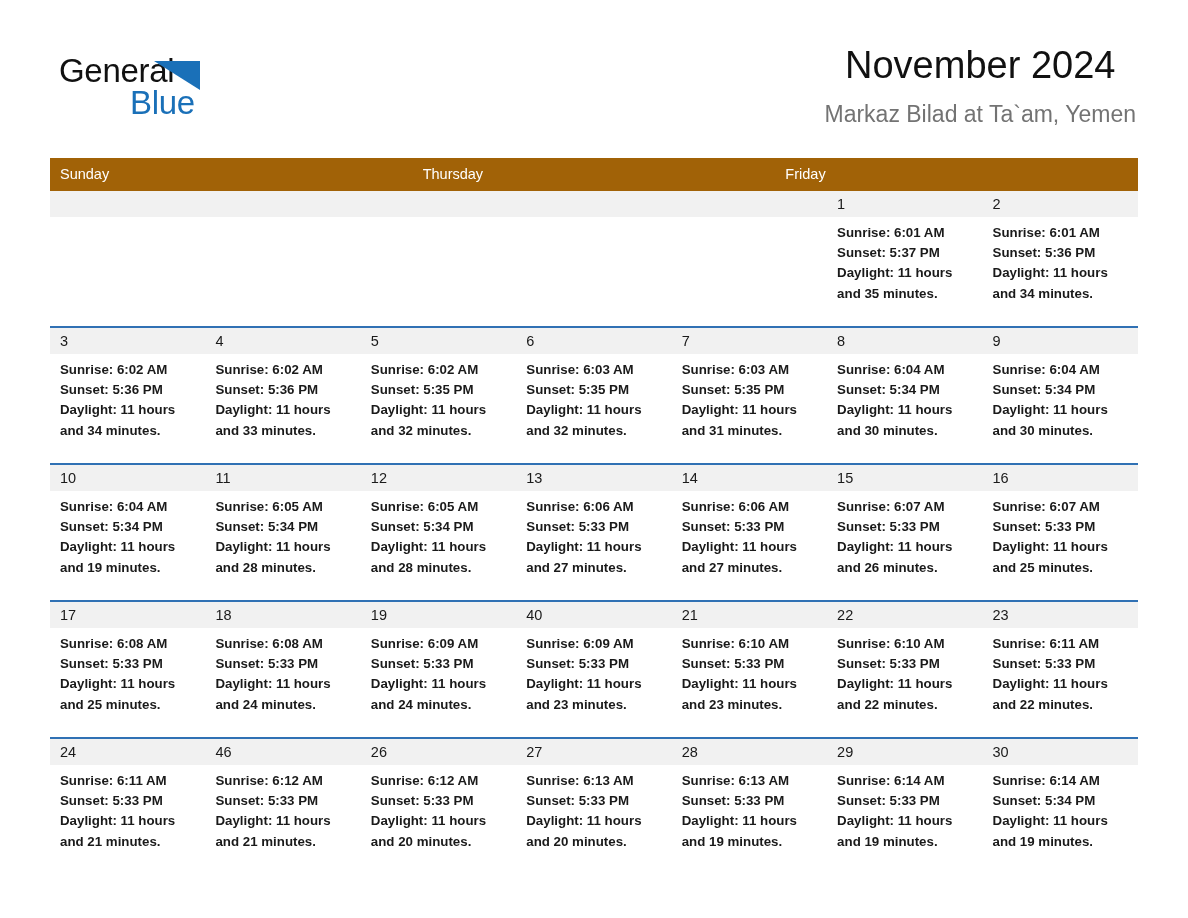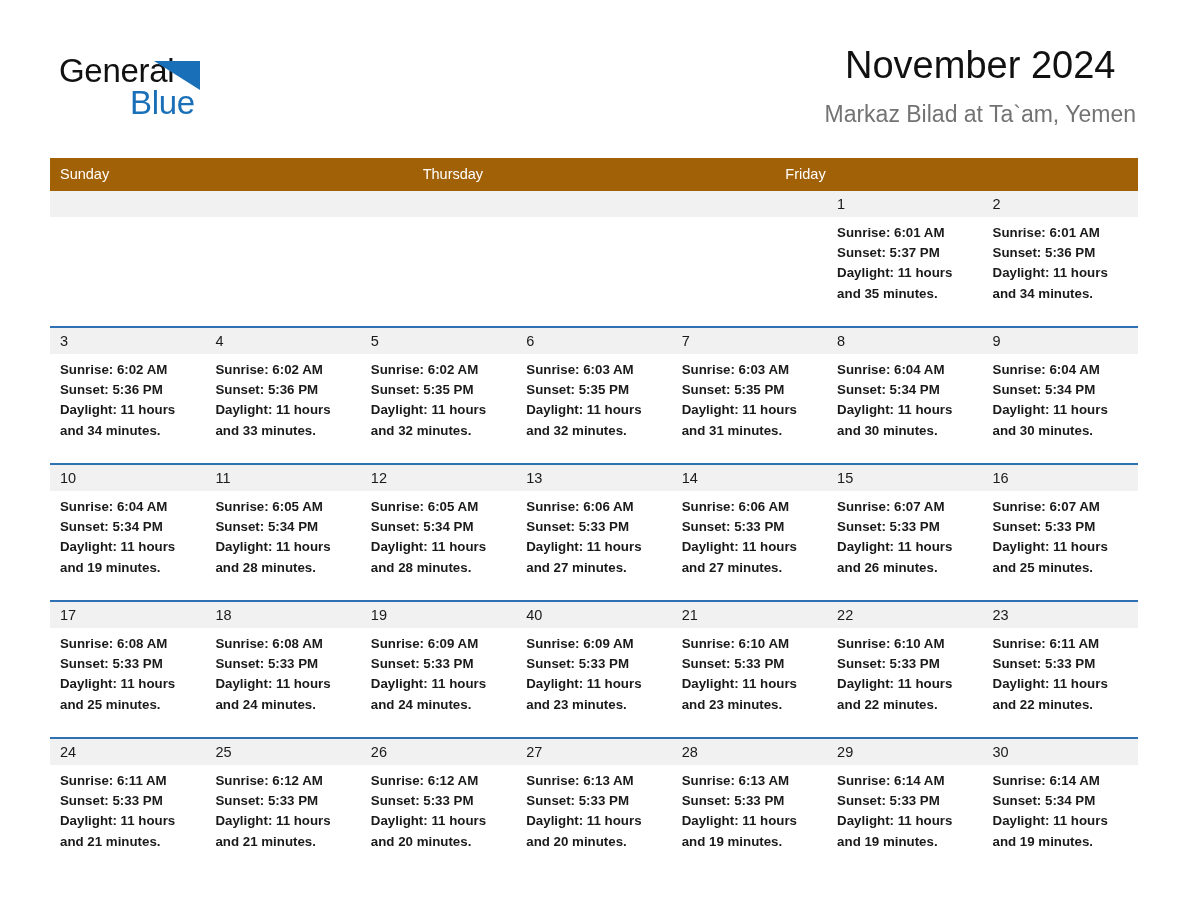--- a/index.html
+++ b/index.html
@@ -464,21 +464,21 @@
       <div class="day-cell">
         <div class="day-number-band"><span class="day-number">24</span></div>
         <div class="day-info">
           <div>Sunrise: 6:11 AM</div>
           <div>Sunset: 5:33 PM</div>
           <div>Daylight: 11 hours</div>
           <div>and 21 minutes.</div>
         </div>
       </div>
       <div class="day-cell">
-        <div class="day-number-band"><span class="day-number">25</span></div>
+        <div class="day-number-band"><span class="day-number">46</span></div>
         <div class="day-info">
           <div>Sunrise: 6:12 AM</div>
           <div>Sunset: 5:33 PM</div>
           <div>Daylight: 11 hours</div>
           <div>and 21 minutes.</div>
         </div>
       </div>
       <div class="day-cell">
         <div class="day-number-band"><span class="day-number">26</span></div>
         <div class="day-info">

